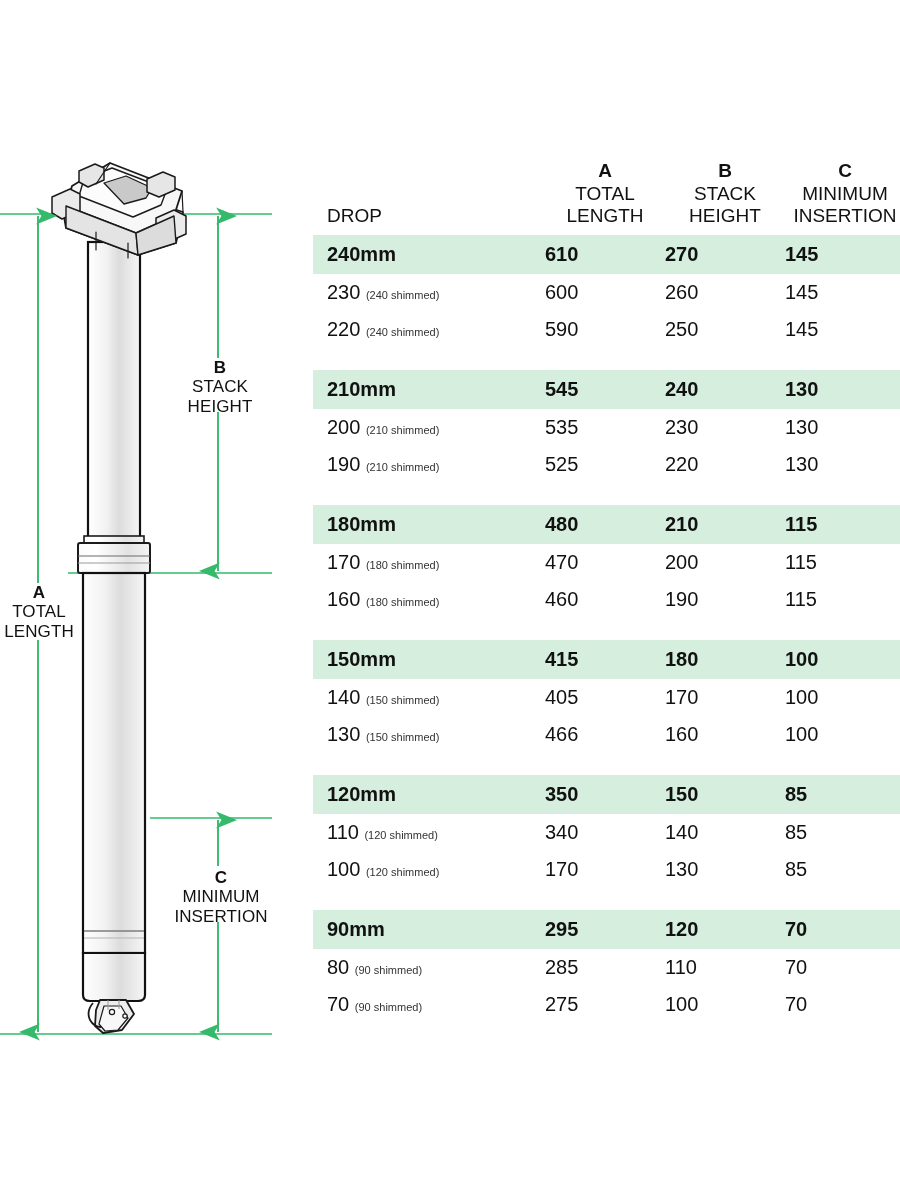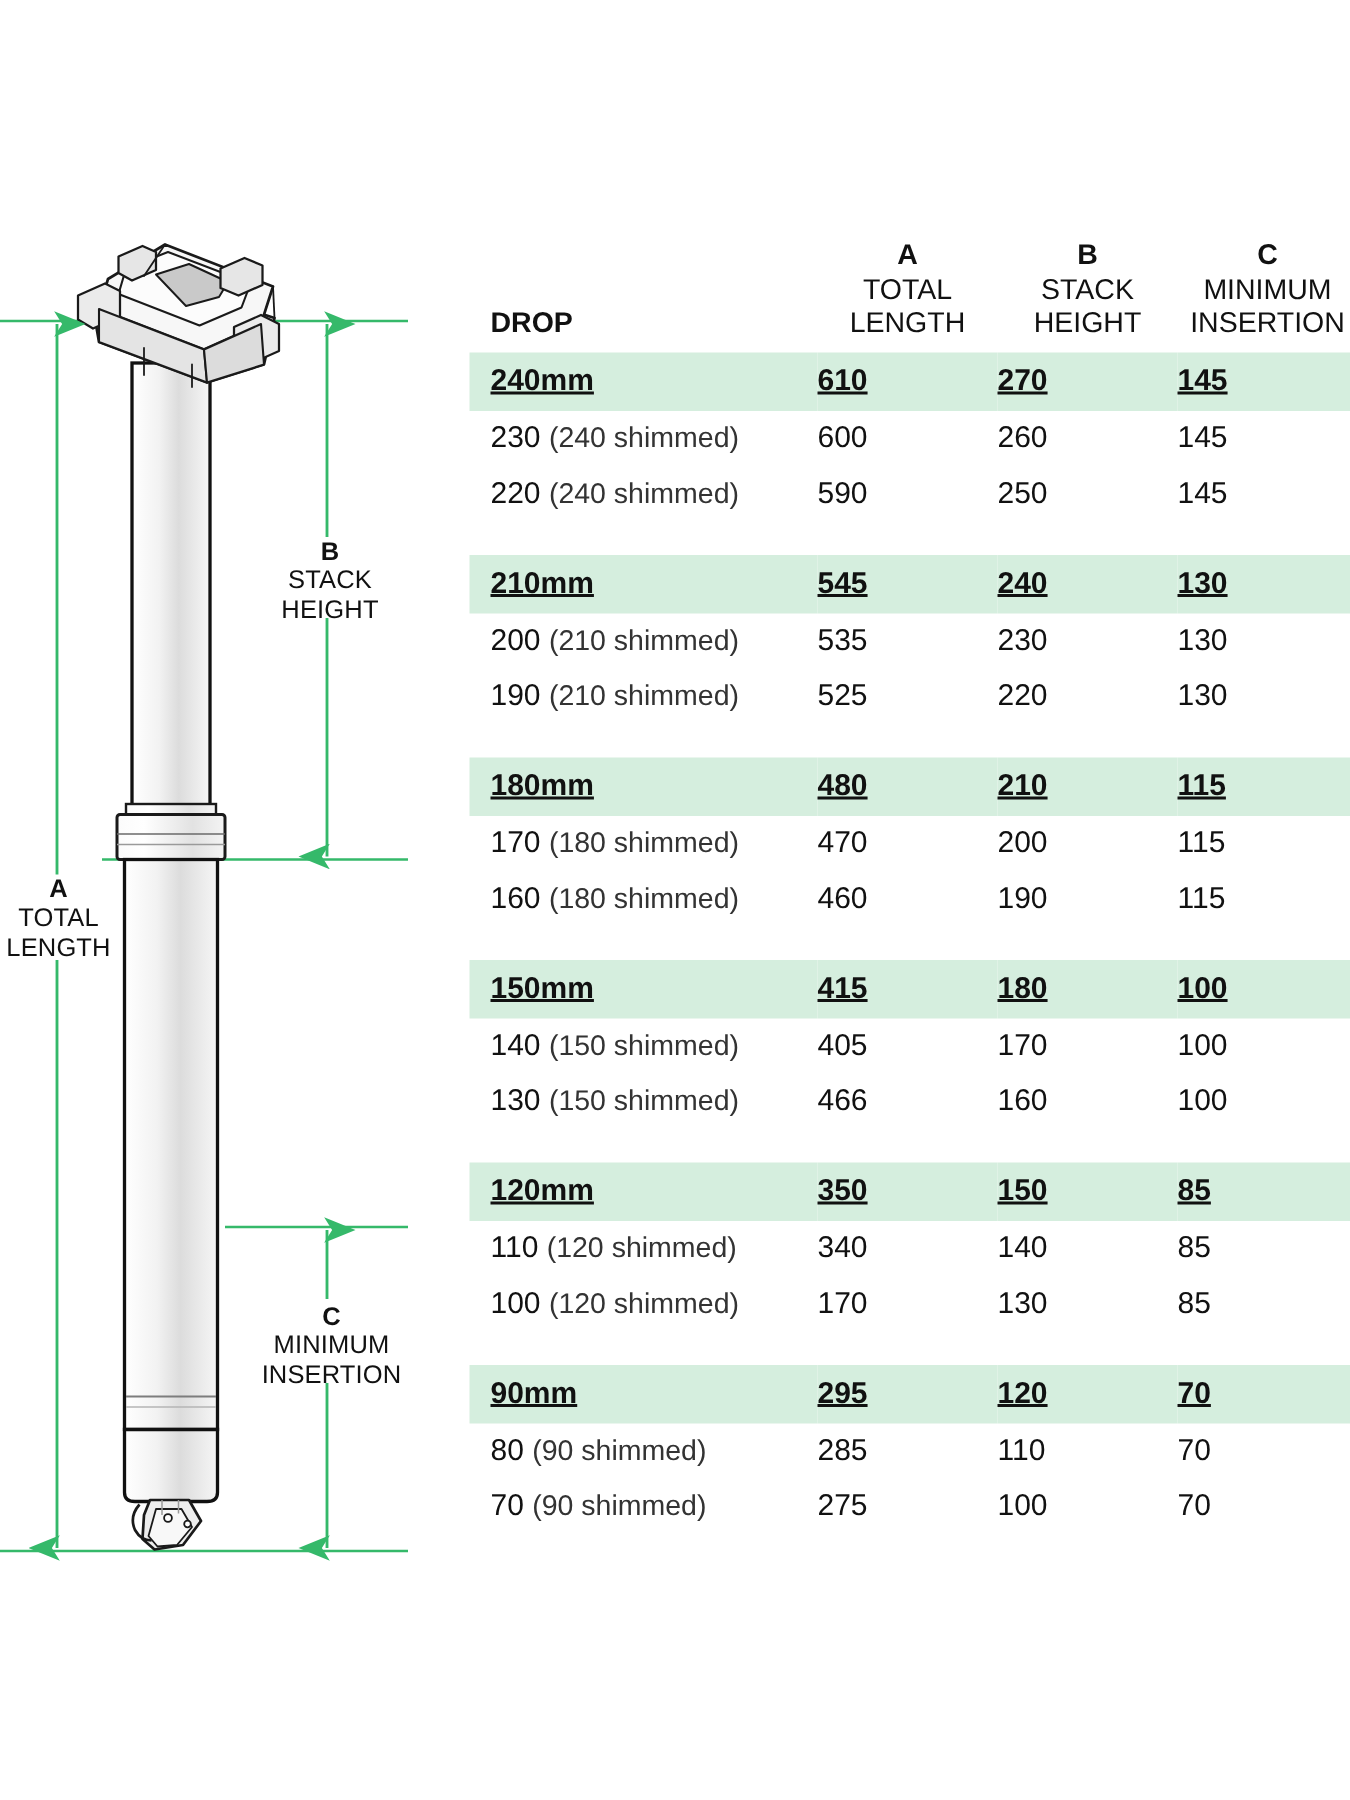--- a/index.html
+++ b/index.html
@@ -52,24 +52,24 @@
   th.c-drop{text-align:left;width:218px;padding-left:14px;}
   th.c-num{text-align:center;width:120px;}
   th .hletter{display:block;font-weight:bold;font-size:19px;padding-bottom:1px;}
   th .hl1{display:block;}
   th .hl2{display:block;}
 
   tbody tr td{padding:0;height:37px;font-size:20px;color:#111;vertical-align:middle;}
   td.drop{text-align:left;padding-left:14px;}
   td.num{text-align:left;}
 
-  tr.head-row td{font-weight:bold;background:#d5eede;height:39px;text-decoration:underline;}
+  tr.head-row td{font-weight:bold;background:#d5eede;height:39px;}
   tr.head-row td.drop{letter-spacing:0px;}
   tr.sub-row td{font-weight:normal;background:transparent;}
-  td.drop .shim{font-size:19px;color:#333;}
+  td.drop .shim{font-size:11px;color:#333;}
   tr.spacer td{height:22px;background:transparent;padding:0;}
 </style>
 </head>
 <body>
 
 <div id="page">
 
   <div id="diagram">
     <svg width="300" height="1200" viewBox="0 0 300 1200" xmlns="http://www.w3.org/2000/svg">
       <defs>
@@ -190,21 +190,21 @@
     </div>
   </div>
 
   <div id="table">
     <table>
       <thead>
         <tr>
           <th class="c-drop">
             <span class="hletter" style="visibility:hidden">&nbsp;</span>
             <span class="hl1" style="visibility:hidden">&nbsp;</span>
-            <span class="hl2" style="font-weight:bold">DROP</span>
+            <span class="hl2" style="font-weight:normal">DROP</span>
           </th>
           <th class="c-num">
             <span class="hletter">A</span>
             <span class="hl1">TOTAL</span>
             <span class="hl2">LENGTH</span>
           </th>
           <th class="c-num">
             <span class="hletter">B</span>
             <span class="hl1">STACK</span>
             <span class="hl2">HEIGHT</span>

